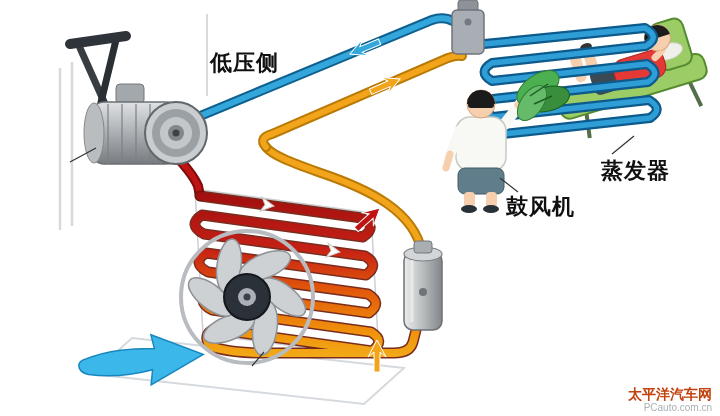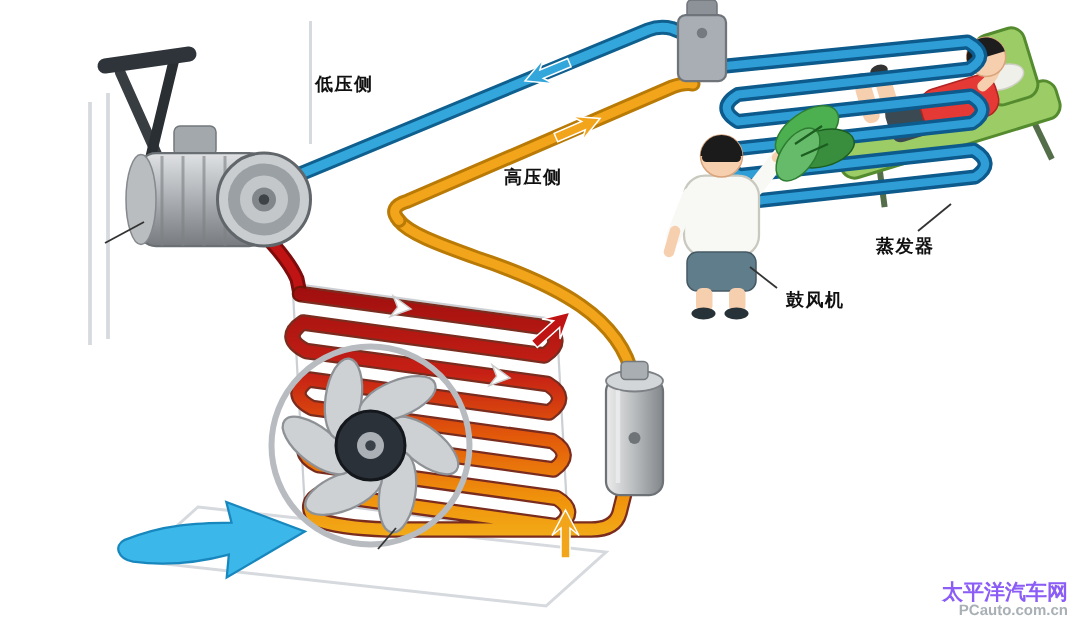--- a/index.html
+++ b/index.html
@@ -1,23 +1,23 @@
 <!DOCTYPE html>
 <html><head>
 <meta charset="utf-8">
 <style>
   html,body{margin:0;padding:0;background:#fff;}
   .stage{position:relative;width:720px;height:416px;background:#ffffff;overflow:hidden;
          font-family:"Liberation Sans",sans-serif;}
   .stage svg{position:absolute;left:0;top:0;}
-  .lbl{position:absolute;font-weight:bold;font-size:12px;color:#101010;
+  .lbl{position:absolute;font-weight:bold;font-size:22px;color:#101010;
        letter-spacing:1px;white-space:nowrap;z-index:5;}
   .wm{position:absolute;right:8px;bottom:3px;text-align:right;z-index:5;line-height:1.1;}
-  .wm-name{font-weight:bold;font-size:14px;color:#8b5cf6;}
-  .wm-url{font-size:10px;color:#a9b0b5;font-weight:bold;}
+  .wm-name{font-weight:bold;font-size:14px;color:#c2410c;}
+  .wm-url{font-size:10px;color:#a9b0b5;}
 </style>
 </head>
 <body>
 
 <div class="stage">
 
 <svg viewBox="0 0 720 416" width="720" height="416">
   <defs>
     <linearGradient id="condGrad" gradientUnits="userSpaceOnUse" x1="0" y1="190" x2="0" y2="358">
       <stop offset="0" stop-color="#9e0e0e"></stop>
@@ -178,22 +178,21 @@
 
   <g stroke="#333333" stroke-width="1.2">
     <line x1="70" y1="162" x2="96" y2="148"></line>
     <line x1="612" y1="154" x2="634" y2="136"></line>
     <line x1="518" y1="192" x2="500" y2="178"></line>
     <line x1="252" y1="366" x2="264" y2="352"></line>
   </g>
 </svg>
 
 <div class="lbl" style="left:210px;top:48px">低压侧</div>
-<div class="lbl" style="left:336px;top:110px">高压侧</div>
-<div class="lbl" style="left:584px;top:156px">蒸发器</div>
-<div class="lbl" style="left:524px;top:192px">鼓风机</div>
+<div class="lbl" style="left:601px;top:156px">蒸发器</div>
+<div class="lbl" style="left:506px;top:192px">鼓风机</div>
 
 <div class="wm">
   <div class="wm-name">太平洋汽车网</div>
   <div class="wm-url">PCauto.com.cn</div>
 </div>
 
 </div>
 
 </body></html>

